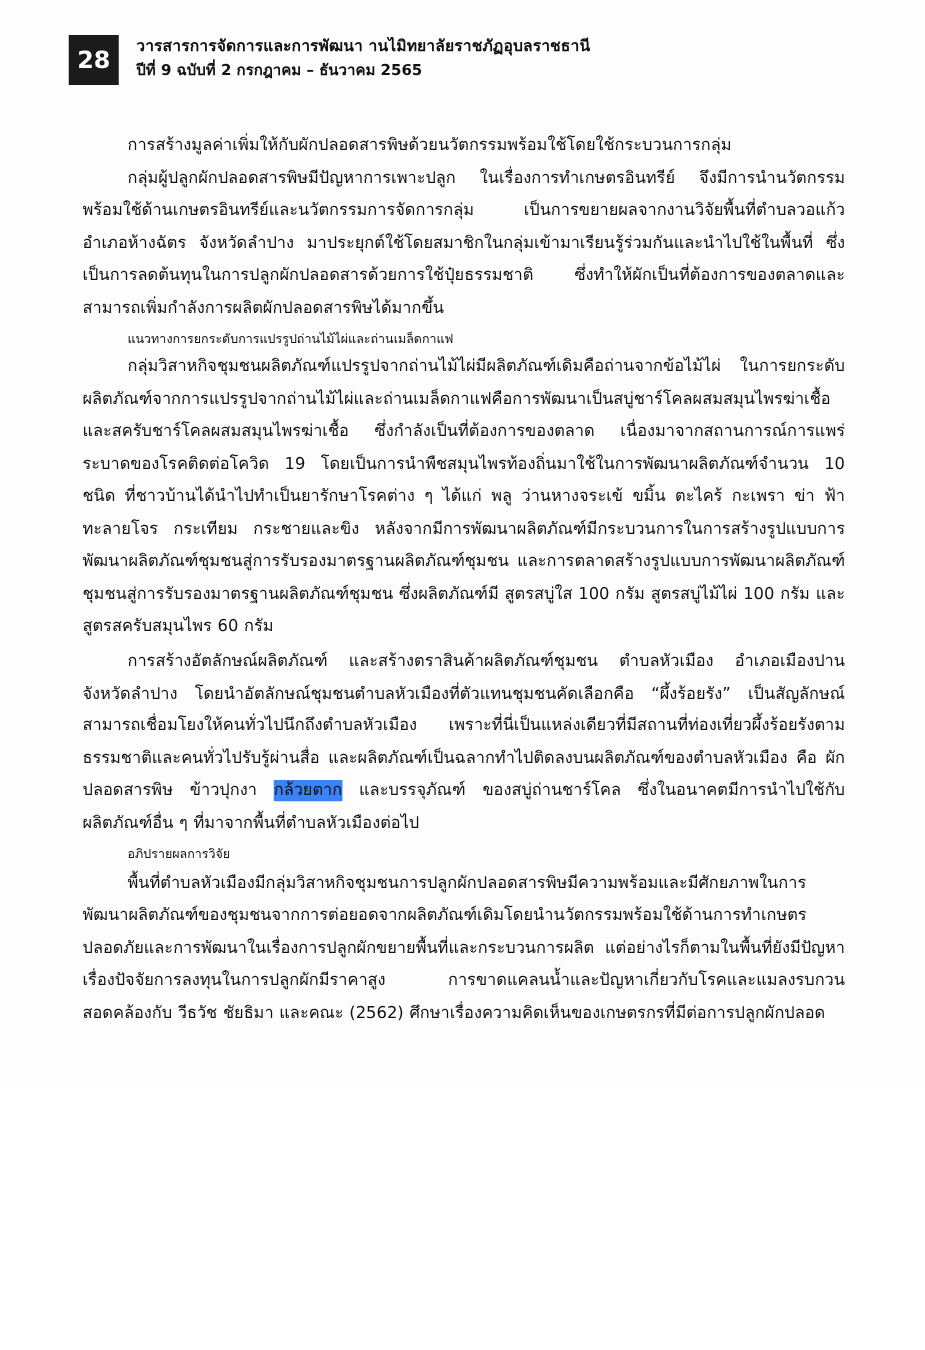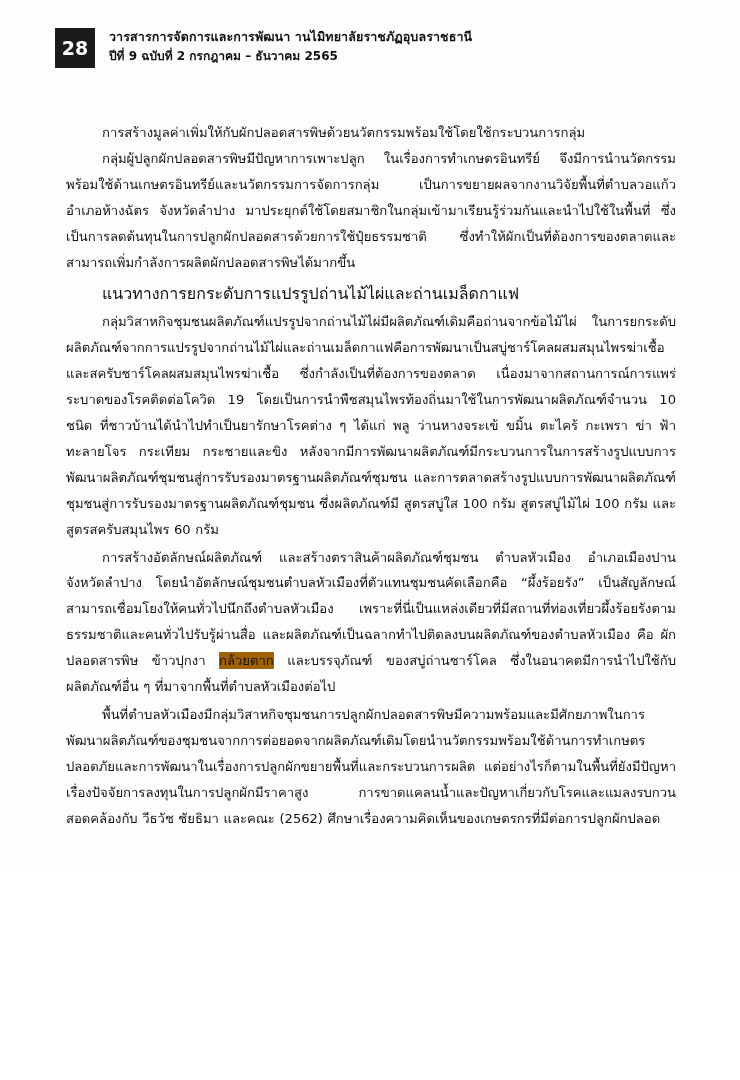--- a/index.html
+++ b/index.html
@@ -55,36 +55,36 @@
     letter-spacing: 0.1px;
   }
   .header-line2 {
     font-size: 12px;
     font-weight: bold;
     line-height: 1.7;
   }
   
   .content {
     position: absolute;
-    top: 120px;
+    top: 104px;
     left: 66px;
     width: 610px;
   }
   p.para {
     margin: 0 0 0px 0;
     font-size: 13.1px;
     line-height: 1.98;
     text-align: justify;
     text-justify: inter-word;
     text-indent: 36px;
     word-spacing: 0.4px;
   }
   .sub-head {
     margin: 0;
-    font-size: 16px;
+    font-size: 10px;
     line-height: 1.98;
     text-indent: 36px;
     text-align: left;
   }
   .sub-head.underlined {
     position: relative;
     display: block;
   }
   .sub-head .ul-target {
     position: relative;
@@ -94,21 +94,21 @@
     content: "";
     position: absolute;
     left: -3px;
     right: -4px;
     bottom: -3px;
     height: 2.4px;
     background: #e23a2e;
     border-radius: 2px;
   }
   .hl {
-    background: #a16207;
+    background: #3b82f6;
     padding: 1px 0;
     border-radius: 1px;
   }
   .spacer-sm { height: 2px; }
 </style>
 </head>
 <body>
 
 <div class="page">
 
@@ -132,17 +132,18 @@
 
     <p class="para">กลุ่มวิสาหกิจชุมชนผลิตภัณฑ์แปรรูปจากถ่านไม้ไผ่มีผลิตภัณฑ์เดิมคือถ่านจากข้อไม้ไผ่ ในการยกระดับผลิตภัณฑ์จากการแปรรูปจากถ่านไม้ไผ่และถ่านเมล็ดกาแฟคือการพัฒนาเป็นสบู่ชาร์โคลผสมสมุนไพรฆ่าเชื้อและสครับชาร์โคลผสมสมุนไพรฆ่าเชื้อ ซึ่งกำลังเป็นที่ต้องการของตลาด เนื่องมาจากสถานการณ์การแพร่ระบาดของโรคติดต่อโควิด 19 โดยเป็นการนำพืชสมุนไพรท้องถิ่นมาใช้ในการพัฒนาผลิตภัณฑ์จำนวน 10 ชนิด ที่ชาวบ้านได้นำไปทำเป็นยารักษาโรคต่าง ๆ ได้แก่ พลู ว่านหางจระเข้ ขมิ้น ตะไคร้ กะเพรา ข่า ฟ้าทะลายโจร กระเทียม กระชายและขิง หลังจากมีการพัฒนาผลิตภัณฑ์มีกระบวนการในการสร้างรูปแบบการพัฒนาผลิตภัณฑ์ชุมชนสู่การรับรองมาตรฐานผลิตภัณฑ์ชุมชน และการตลาดสร้างรูปแบบการพัฒนาผลิตภัณฑ์ชุมชนสู่การรับรองมาตรฐานผลิตภัณฑ์ชุมชน ซึ่งผลิตภัณฑ์มี สูตรสบู่ใส 100 กรัม สูตรสบู่ไม้ไผ่ 100 กรัม และสูตรสครับสมุนไพร 60 กรัม</p>
 
     <div class="spacer-sm"></div>
 
 
     <p class="para"><span>การสร้างอัตลักษณ์ผลิตภัณฑ์ และสร้างตราสินค้าผลิตภัณฑ์ชุมชน ตำบลหัวเมือง อำเภอเมืองปาน จังหวัดลำปาง โดยนำอัตลักษณ์ชุมชนตำบลหัวเมืองที่ตัวแทนชุมชนคัดเลือกคือ “ผึ้งร้อยรัง” เป็นสัญลักษณ์สามารถเชื่อมโยงให้คนทั่วไปนึกถึงตำบลหัวเมือง เพราะที่นี่เป็นแหล่งเดียวที่มีสถานที่ท่องเที่ยวผึ้งร้อยรังตามธรรมชาติและคนทั่วไปรับรู้ผ่านสื่อ และผลิตภัณฑ์เป็นฉลากทำไปติดลงบนผลิตภัณฑ์ของตำบลหัวเมือง คือ ผักปลอดสารพิษ ข้าวปุกงา </span><span class="hl">กล้วยตาก</span><span> และบรรจุภัณฑ์ ของสบู่ถ่านชาร์โคล ซึ่งในอนาคตมีการนำไปใช้กับผลิตภัณฑ์อื่น ๆ ที่มาจากพื้นที่ตำบลหัวเมืองต่อไป</span></p>
 
     <div class="spacer-sm"></div>
 
+    <p class="sub-head">อภิปรายผลการวิจัย</p>
 
     <p class="para">พื้นที่ตำบลหัวเมืองมีกลุ่มวิสาหกิจชุมชนการปลูกผักปลอดสารพิษมีความพร้อมและมีศักยภาพในการพัฒนาผลิตภัณฑ์ของชุมชนจากการต่อยอดจากผลิตภัณฑ์เดิมโดยนำนวัตกรรมพร้อมใช้ด้านการทำเกษตรปลอดภัยและการพัฒนาในเรื่องการปลูกผักขยายพื้นที่และกระบวนการผลิต แต่อย่างไรก็ตามในพื้นที่ยังมีปัญหาเรื่องปัจจัยการลงทุนในการปลูกผักมีราคาสูง การขาดแคลนน้ำและปัญหาเกี่ยวกับโรคและแมลงรบกวนสอดคล้องกับ วีธวัช ชัยธิมา และคณะ (2562) ศึกษาเรื่องความคิดเห็นของเกษตรกรที่มีต่อการปลูกผักปลอด</p>
 
   </div>
 </div>
 
 </body></html>

